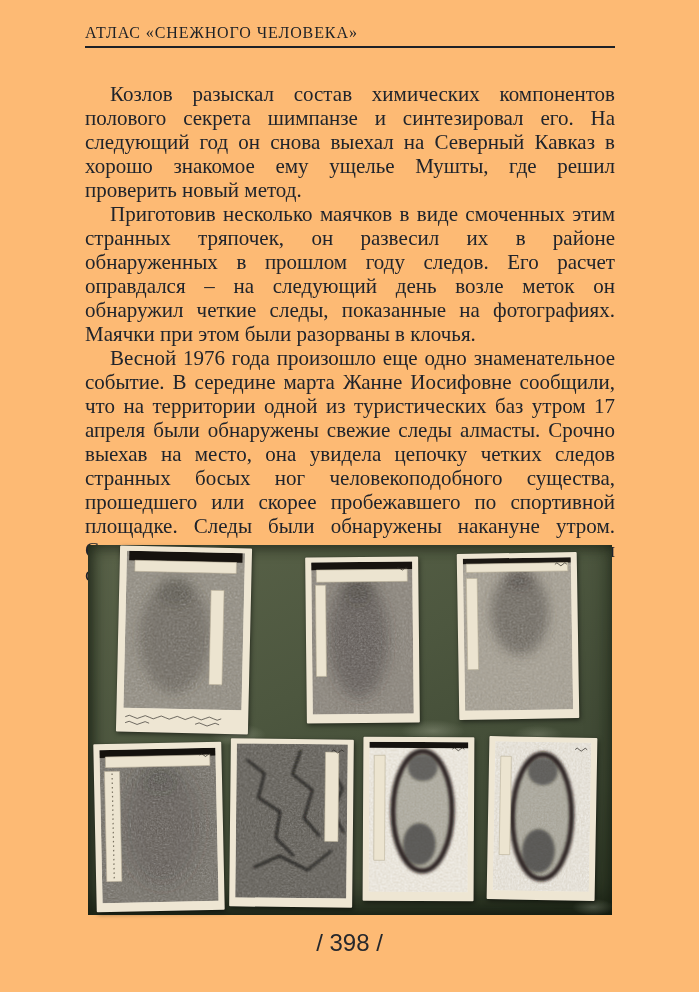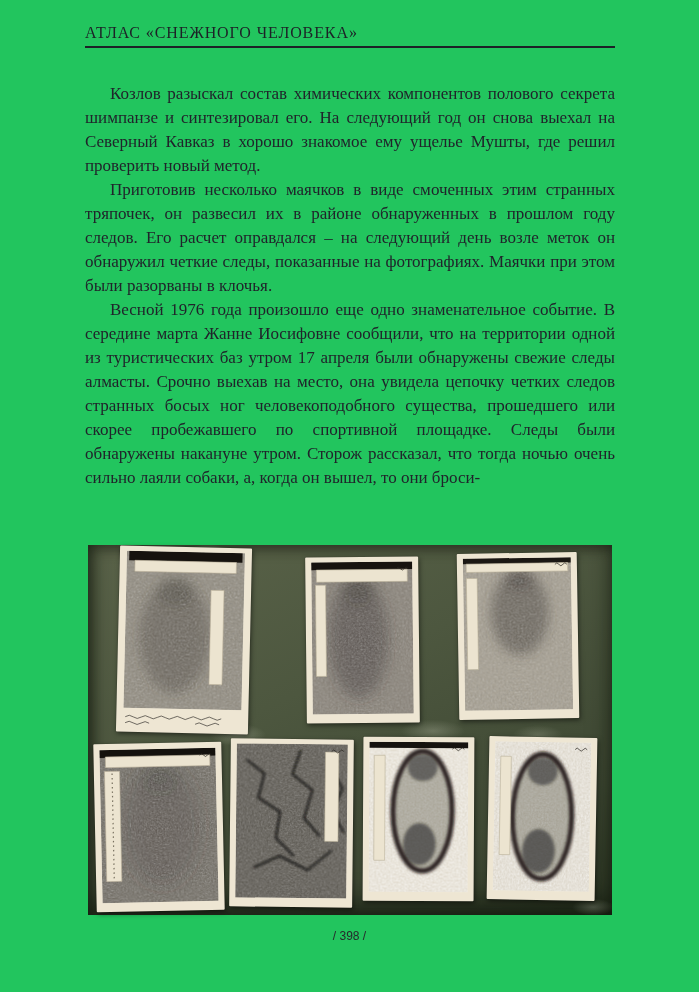--- a/index.html
+++ b/index.html
@@ -1,30 +1,30 @@
 <!DOCTYPE html>
 <html lang="ru"><head>
 <meta charset="utf-8">
 <style>
   html,body{margin:0;padding:0;}
   body{background:#ffffff;}
   .page{
-    position:relative;width:699px;height:992px;background:#22c55e;overflow:hidden;
+    position:relative;width:699px;height:992px;background:#fdba74;overflow:hidden;
     font-family:"Liberation Serif",serif;color:#20242b;
   }
   .running-head{
     position:absolute;left:85px;top:24px;width:530px;
     font-size:16px;letter-spacing:0.9px;color:#1d2127;white-space:nowrap;
   }
   .header-rule{
     position:absolute;left:85px;top:46px;width:530px;height:2px;background:#1d2127;
   }
   .body-text{
     position:absolute;left:85px;top:82px;width:530px;
-    font-size:17px;line-height:24px;text-align:justify;hyphens:auto;-webkit-hyphens:auto;
+    font-size:21px;line-height:24px;text-align:justify;hyphens:auto;-webkit-hyphens:auto;
   }
   .body-text p{margin:0;text-indent:25px;}
   .photo-board{
     position:absolute;left:88px;top:545px;width:524px;height:370px;
     background:linear-gradient(155deg,#5a6349 0%,#4d573f 40%,#3e4833 78%,#2b3422 100%);
     box-shadow:inset 0 -14px 24px rgba(8,14,6,.55), inset 0 6px 12px rgba(18,24,12,.35), inset 6px 0 10px rgba(18,24,12,.3);
   }
   .board-smudges{
     position:absolute;inset:0;pointer-events:none;
     background:
@@ -34,21 +34,21 @@
       radial-gradient(30px 12px at 505px 362px, rgba(206,211,190,.25), transparent 70%),
       radial-gradient(26px 10px at 120px 6px,  rgba(206,211,190,.20), transparent 70%);
   }
   .photo{
     position:absolute;box-sizing:border-box;background:#eee6d3;border-radius:1px;
     box-shadow:1px 2px 5px rgba(0,0,0,.5), 0 0 1px rgba(0,0,0,.4);
   }
   .photo svg{display:block;}
   .page-number{
     position:absolute;left:0;right:0;top:929px;text-align:center;
-    font-family:"Liberation Sans",sans-serif;font-size:12px;color:#26282c;
+    font-family:"Liberation Sans",sans-serif;font-size:24px;color:#26282c;
   }
 </style>
 </head>
 <body>
 
 <div class="page">
 
   <div class="running-head">АТЛАС «СНЕЖНОГО ЧЕЛОВЕКА»</div>
   <div class="header-rule"></div>
 

